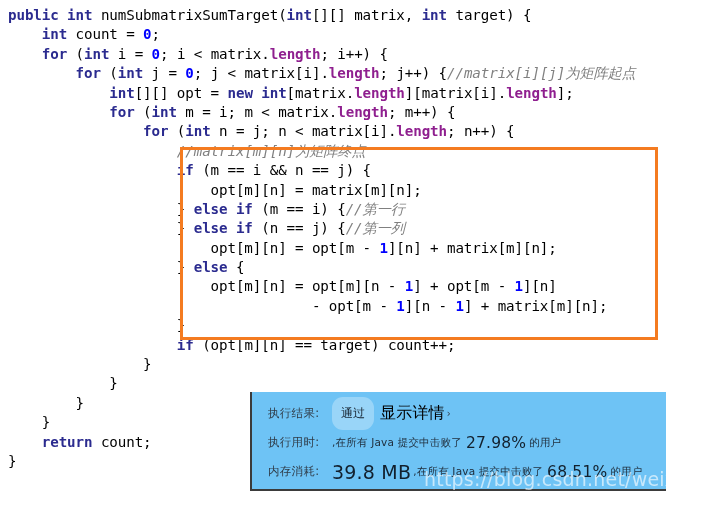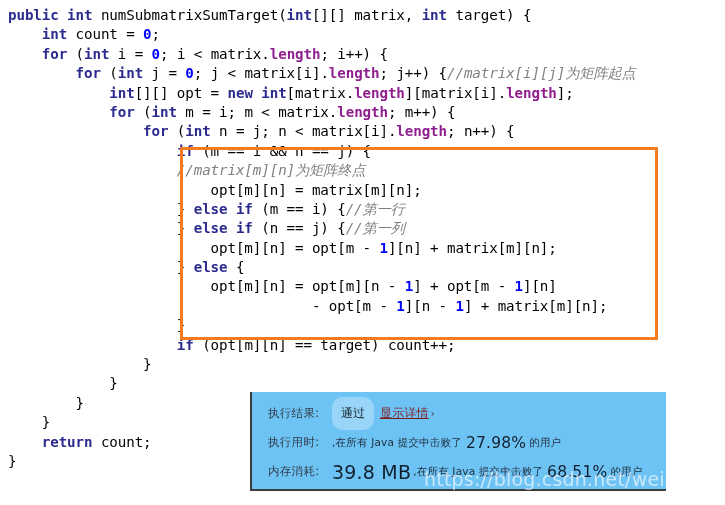--- a/index.html
+++ b/index.html
@@ -84,23 +84,22 @@
   }
   .verdict {
     font-size: 12px;
     color: #14202c;
     background: rgba(255,255,255,0.30);
     border-radius: 11px;
     padding: 8px 9px;
     margin-right: 6px;
   }
   .detail-link {
-    font-size: 12px;
-    color: #7f1d1d;
-    text-decoration: underline;
+    font-size: 16px;
+    color: #000000;
     letter-spacing: 0.2px;
   }
   .detail-caret {
     font-size: 10px;
     color: #34424f;
     margin-left: 2px;
     text-decoration: none;
   }
   .big-val {
     font-size: 19px;
@@ -138,22 +137,22 @@
 <body>
 
 <div id="code-area">
     <div class="code-line"><span class="kw">public </span><span class="kw">int </span><span class="pl">numSubmatrixSumTarget(</span><span class="kw">int</span><span class="pl">[][] matrix, </span><span class="kw">int</span><span class="pl"> target) {</span></div>
     <div class="code-line"><span class="pl">    </span><span class="kw">int</span><span class="pl"> count = </span><span class="num">0</span><span class="pl">;</span></div>
     <div class="code-line"><span class="pl">    </span><span class="kw">for</span><span class="pl"> (</span><span class="kw">int</span><span class="pl"> i = </span><span class="num">0</span><span class="pl">; i &lt; matrix.</span><span class="fld">length</span><span class="pl">; i++) {</span></div>
     <div class="code-line"><span class="pl">        </span><span class="kw">for</span><span class="pl"> (</span><span class="kw">int</span><span class="pl"> j = </span><span class="num">0</span><span class="pl">; j &lt; matrix[i].</span><span class="fld">length</span><span class="pl">; j++) {</span><span class="cm">//matrix[i][j]为矩阵起点</span></div>
     <div class="code-line"><span class="pl">            </span><span class="kw">int</span><span class="pl">[][] opt = </span><span class="kw">new </span><span class="kw">int</span><span class="pl">[matrix.</span><span class="fld">length</span><span class="pl">][matrix[i].</span><span class="fld">length</span><span class="pl">];</span></div>
     <div class="code-line"><span class="pl">            </span><span class="kw">for</span><span class="pl"> (</span><span class="kw">int</span><span class="pl"> m = i; m &lt; matrix.</span><span class="fld">length</span><span class="pl">; m++) {</span></div>
     <div class="code-line"><span class="pl">                </span><span class="kw">for</span><span class="pl"> (</span><span class="kw">int</span><span class="pl"> n = j; n &lt; matrix[i].</span><span class="fld">length</span><span class="pl">; n++) {</span></div>
+    <div class="code-line"><span class="pl">                    </span><span class="cm">//matrix[m][n]为矩阵终点</span></div>
     <div class="code-line"><span class="pl">                    </span><span class="kw">if</span><span class="pl"> (m == i &amp;&amp; n == j) {</span></div>
-    <div class="code-line"><span class="pl">                    </span><span class="cm">//matrix[m][n]为矩阵终点</span></div>
     <div class="code-line"><span class="pl">                        opt[m][n] = matrix[m][n];</span></div>
     <div class="code-line"><span class="pl">                    } </span><span class="kw">else if</span><span class="pl"> (m == i) {</span><span class="cm">//第一行</span></div>
     <div class="code-line"><span class="pl">                    } </span><span class="kw">else if</span><span class="pl"> (n == j) {</span><span class="cm">//第一列</span></div>
     <div class="code-line"><span class="pl">                        opt[m][n] = opt[m - </span><span class="num">1</span><span class="pl">][n] + matrix[m][n];</span></div>
     <div class="code-line"><span class="pl">                    } </span><span class="kw">else</span><span class="pl"> {</span></div>
     <div class="code-line"><span class="pl">                        opt[m][n] = opt[m][n - </span><span class="num">1</span><span class="pl">] + opt[m - </span><span class="num">1</span><span class="pl">][n]</span></div>
     <div class="code-line"><span class="pl">                                    - opt[m - </span><span class="num">1</span><span class="pl">][n - </span><span class="num">1</span><span class="pl">] + matrix[m][n];</span></div>
     <div class="code-line"><span class="pl">                    }</span></div>
     <div class="code-line"><span class="pl">                    </span><span class="kw">if</span><span class="pl"> (opt[m][n] == target) count++;</span></div>
     <div class="code-line"><span class="pl">                }</span></div>

